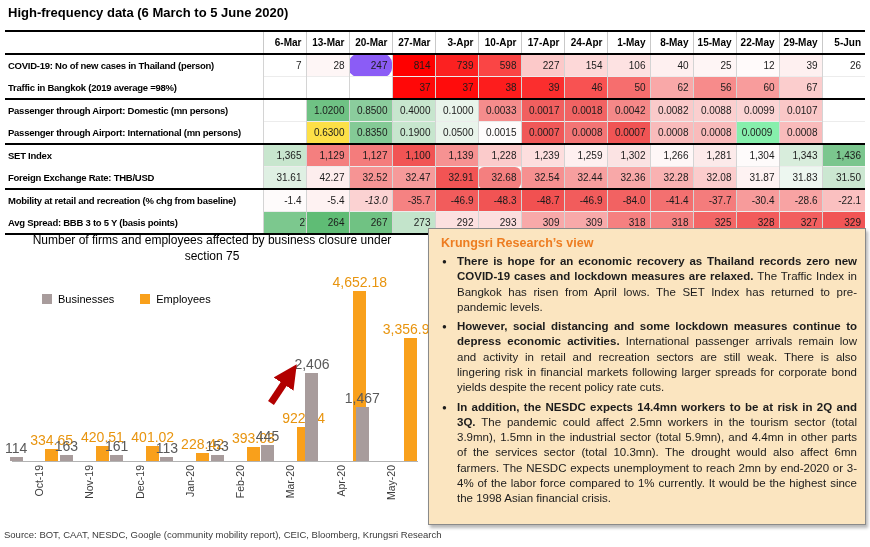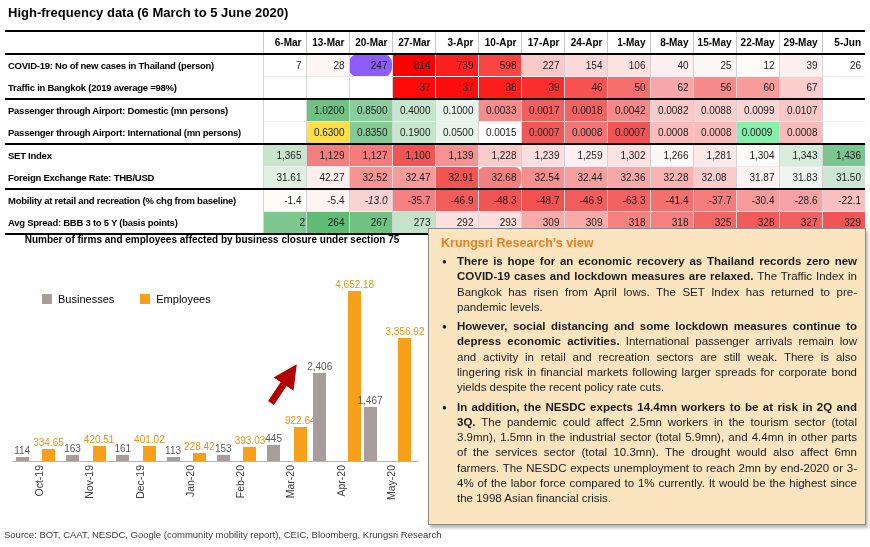--- a/index.html
+++ b/index.html
@@ -17,31 +17,31 @@
                        font-weight:bold; font-size:10px; text-align:right; }
   #hf-table thead th + th { border-left:1px solid #c9c9c9; }
   #hf-table th.lbl { text-align:left; font-weight:bold; font-size:9.5px; letter-spacing:-0.25px;
                      background:#fff; }
   #hf-table td { text-align:right; font-size:10px; color:#1c1c1c;
                  border-left:1px solid #d4d4d4; border-top:1px solid #ececec; }
   #hf-table tr.group-end td, #hf-table tr.group-end th { border-bottom:2px solid #000; }
 
   
   #chart-title { position:absolute; left:22px; top:233px; width:380px; text-align:center;
-                 font-weight:bold; font-size:10px; line-height:1.3; }
+                 font-weight:normal; font-size:12px; line-height:1.3; }
   #legend { position:absolute; left:42px; top:293px; display:flex; gap:26px;
             font-size:11px; align-items:center; }
   .legend-item { display:flex; align-items:center; }
   .sw { width:10px; height:10px; margin-right:6px; display:inline-block; }
   #plot { position:absolute; left:12px; top:262px; width:406px; height:200px;
           border-bottom:1.5px solid #b3b3b3; display:flex; justify-content:space-between;
           align-items:flex-end; padding:0 2px; box-sizing:border-box; }
   .bgroup { display:flex; align-items:flex-end; justify-content:center; gap:3px; width:50px; }
   .bcol { display:flex; flex-direction:column; align-items:center; }
-  .blabel { font-size:10px; white-space:nowrap; margin-bottom:1px;margin-top:48px; }
+  .blabel { font-size:14px; white-space:nowrap; margin-bottom:1px;margin-top:48px; }
   .bar { width:13px; }
   #months { position:absolute; left:12px; top:465px; width:406px; display:flex;
             justify-content:space-between; padding:0 2px; box-sizing:border-box; }
   .mslot { width:50px; height:52px; display:flex; align-items:flex-start; justify-content:center; }
   .mslot span { writing-mode:vertical-rl; transform:rotate(180deg); font-size:10.5px; color:#3d3d3d; }
   #arrow { position:absolute; left:263px; top:355px; }
 
   
   #source { position:absolute; left:4px; top:529px; font-size:9.5px; color:#3a3a3a; }
 
@@ -176,36 +176,36 @@
           <td style="background: rgb(223, 240, 227);">31.61</td>
           <td style="background: rgb(253, 237, 237);">42.27</td>
           <td style="background: rgb(246, 148, 148);">32.52</td>
           <td style="background: rgb(246, 154, 154);">32.47</td>
           <td style="background: rgb(242, 84, 84);">32.91</td>
           <td style="background: rgb(244, 127, 127); border-radius: 6px;">32.68</td>
           <td style="background: rgb(246, 144, 144); margin-top: 20px;">32.54</td>
           <td style="background: rgb(247, 159, 159);">32.44</td>
           <td style="background: rgb(248, 168, 168);">32.36</td>
           <td style="background: rgb(249, 178, 178);">32.28</td>
-          <td style="background: rgb(251, 204, 204); text-align: center;">32.08</td>
+          <td style="background: rgb(251, 204, 204);">32.08</td>
           <td style="background: rgb(254, 242, 242);">31.87</td>
           <td style="background: rgb(237, 247, 240);">31.83</td>
           <td style="background: rgb(203, 231, 209);">31.50</td>
         </tr>
         <tr>
           <th class="lbl">Mobility at retail and recreation (% chg from baseline)</th>
           <td style="background: rgb(254, 251, 251);">-1.4</td>
           <td style="background: rgb(254, 242, 242);">-5.4</td>
           <td style="background: rgb(251, 210, 210); font-style: italic;">-13.0</td>
           <td style="background: rgb(245, 130, 130);">-35.7</td>
           <td style="background: rgb(242, 92, 92);">-46.9</td>
           <td style="background: rgb(241, 84, 84);">-48.3</td>
           <td style="background: rgb(241, 81, 81);">-48.7</td>
           <td style="background: rgb(242, 92, 92);">-46.9</td>
-          <td style="background: rgb(242, 98, 98);">-63.3</td>
+          <td style="background: rgb(242, 98, 98);">-84.0</td>
           <td style="background: rgb(243, 112, 112);">-41.4</td>
           <td style="background: rgb(244, 124, 124);">-37.7</td>
           <td style="background: rgb(247, 155, 155);">-30.4</td>
           <td style="background: rgb(248, 163, 163);">-28.6</td>
           <td style="background: rgb(250, 192, 192);">-22.1</td>
         </tr>
         <tr class="group-end">
           <th class="lbl">Avg Spread: BBB 3 to 5 Y (basis points)</th>
           <td style="background: rgb(124, 200, 142); padding-left: 36px;">270</td>
           <td style="background: rgb(95, 188, 117);">264</td>

